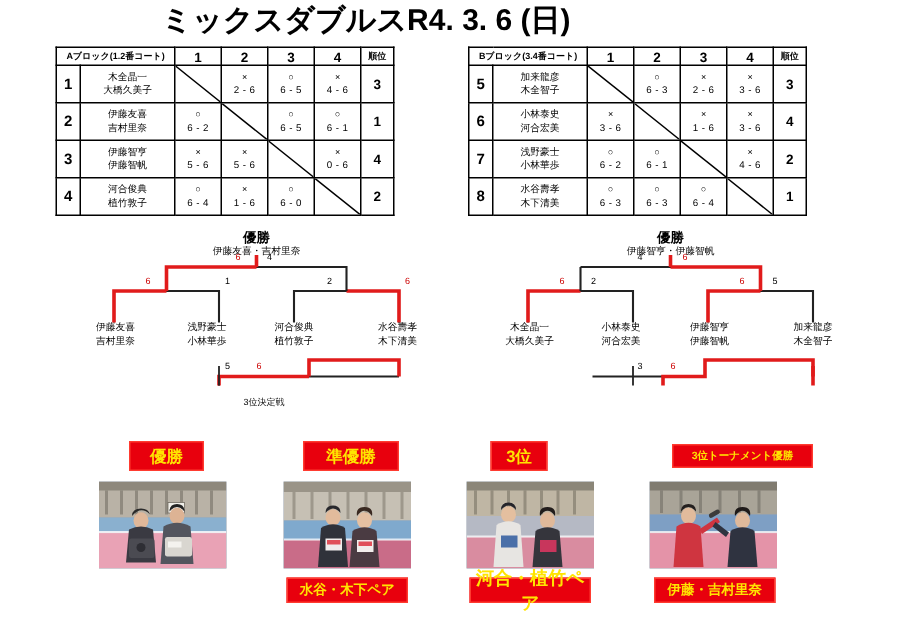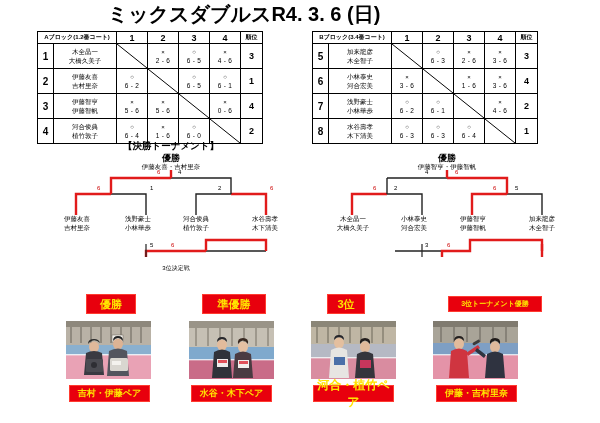--- a/index.html
+++ b/index.html
@@ -376,21 +376,20 @@
     <path d="M387,178 L507,178 L507,194" fill="none" stroke="#222" stroke-width="1.4"></path>
     <path d="M447,178 L507,178 L507,194" fill="none" stroke="#e11b1b" stroke-width="2.4"></path>
     <path d="M447,178 L447,170" fill="none" stroke="#e11b1b" stroke-width="2.4"></path>
 
     <path d="M395,251 L470,251" fill="none" stroke="#222" stroke-width="1.4"></path>
     <path d="M422,244 L422,257" fill="none" stroke="#222" stroke-width="1.2"></path>
     <path d="M442,257 L442,251 L470,251 L470,240 L542,240 L542,251" fill="none" stroke="#e11b1b" stroke-width="2.4"></path>
     <path d="M542,244 L542,257" fill="none" stroke="#e11b1b" stroke-width="2.4"></path>
   </svg>
 
-  <div class="brk-title" style="left:86px;top:140px;width:170px;">【決勝トーナメント】</div>
   <div class="brk-win" style="left:86px;top:152px;width:170px;">優勝</div>
   <div class="brk-champ" style="left:86px;top:163px;width:170px;">伊藤友喜・吉村里奈</div>
 
   <div class="brk-score" style="left:97px;top:185px;">6</div>
   <div class="brk-score blk" style="left:150px;top:185px;">1</div>
   <div class="brk-score blk" style="left:218px;top:185px;">2</div>
   <div class="brk-score" style="left:270px;top:185px;">6</div>
   <div class="brk-score" style="left:157px;top:169px;">6</div>
   <div class="brk-score blk" style="left:178px;top:169px;">4</div>
 
@@ -565,18 +564,17 @@
       <path d="M33,32 l12,-8 l2,3 l-12,8z" fill="#cf3540"></path>
 
       <ellipse cx="62" cy="26" rx="5" ry="5.5" fill="#dfb99b"></ellipse>
       <path d="M57,23 q5,-7 10,0 q1,-6 -5,-6 q-6,0 -5,6z" fill="#1e1a19"></path>
       <path d="M54,33 q8,-5 16,0 l2,24 l-20,0z" fill="#2f3340"></path>
       <path d="M53,34 l-9,-7 l-2,3 l9,7z" fill="#2f3340"></path>
       <rect x="39" y="20" width="8" height="3" rx="1.5" fill="#3b3b3b" transform="rotate(-30 43 21)"></rect>
     </svg>
   </div>
 
-  <div class="ribbon" style="left:69px;top:385px;width:79px;height:15px;font-size:9px;">吉村・伊藤ペア</div>
   <div class="ribbon" style="left:191px;top:385px;width:79px;height:15px;font-size:9px;">水谷・木下ペア</div>
   <div class="ribbon" style="left:313px;top:385px;width:79px;height:15px;font-size:12px;">河合・植竹ペア</div>
   <div class="ribbon" style="left:436px;top:385px;width:79px;height:15px;font-size:9px;">伊藤・吉村里奈</div>
 
 </div>
 
 </body></html>

